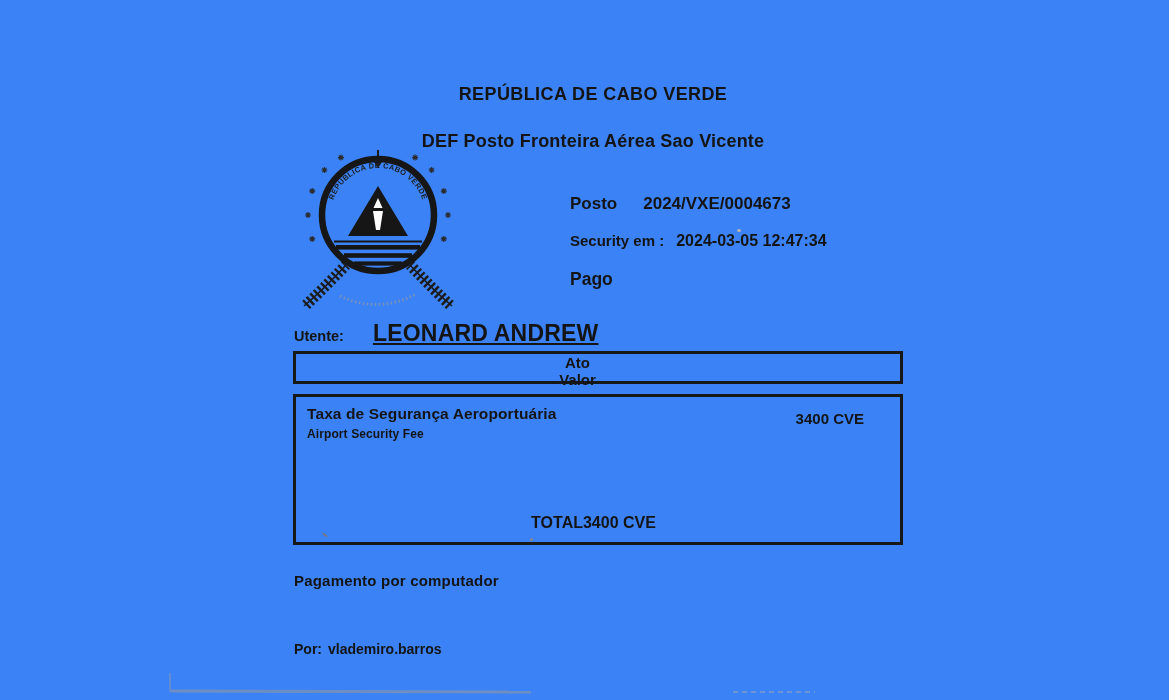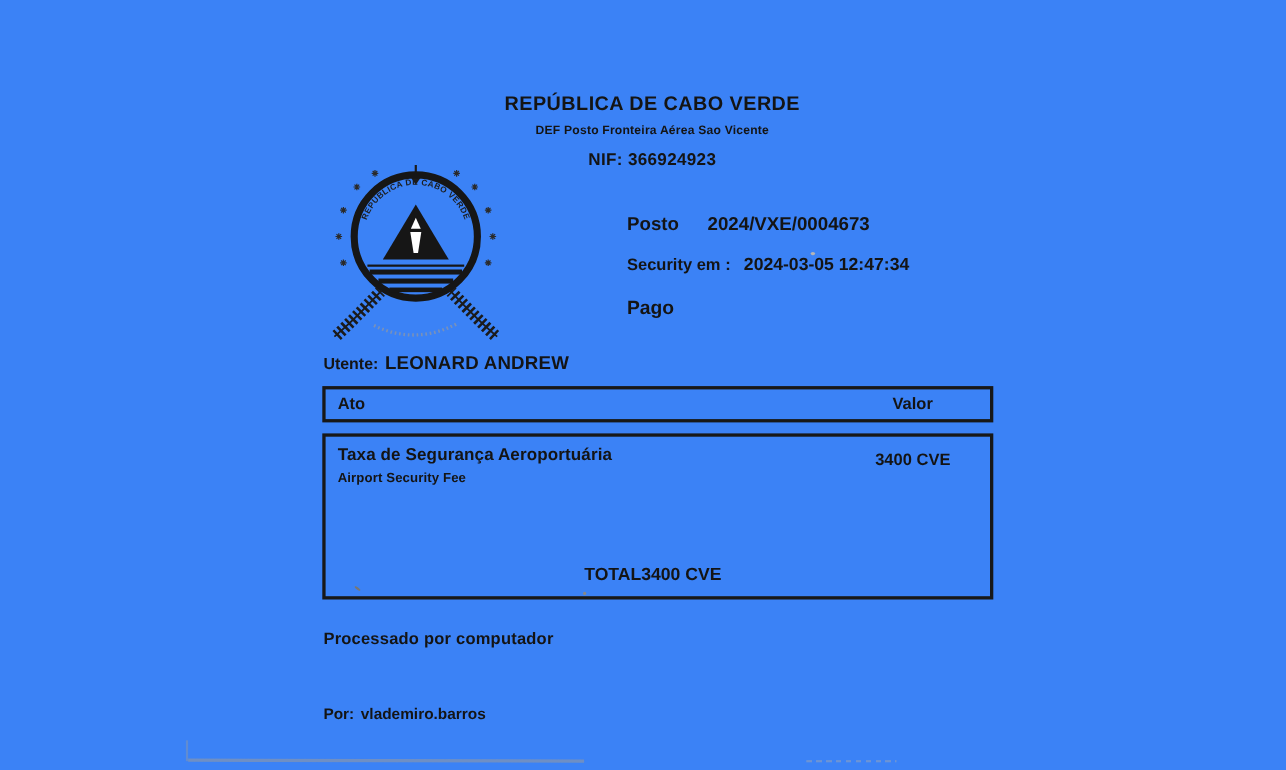--- a/index.html
+++ b/index.html
@@ -12,42 +12,43 @@
     overflow: hidden;
     font-family: "Liberation Sans", sans-serif;
     font-weight: 700;
     color: #141414;
   }
   .abs { position: absolute; }
 
   
   .hdr { left: 273px; top: 84px; width: 640px; text-align: center; }
   .hdr-country { font-size: 18px; letter-spacing: 0.4px; }
-  .hdr-office  { font-size: 11px; margin-top: 8px; letter-spacing: 0.2px; }
+  .hdr-office  { font-size: 18px; margin-top: 26px; letter-spacing: 0.2px; }
   .hdr-nif     { font-size: 15.5px; margin-top: 12px; letter-spacing: 0.3px; }
 
   
   .meta-line { left: 570px; white-space: nowrap; }
   .recibo-line { top: 194px; font-size: 17px; }
   .recibo-num { margin-left: 26px; }
   .pagamento-line { top: 232px; font-size: 15px; }
   .pagamento-dt { margin-left: 12px; font-size: 16px; }
   .pago-line { top: 269px; font-size: 17.5px; }
 
   
   .utente { left: 294px; top: 320px; font-size: 14.5px; }
-  .utente-name { font-size: 17px; margin-left: 6px; letter-spacing: 0.2px; }
+  .utente-name { font-size: 23px; margin-left: 29px; letter-spacing: 0.2px; text-decoration: underline; }
 
   
   .tbl-head {
     left: 293px; top: 351px; width: 610px; height: 33px;
     border: 3px solid #181818;
     display: flex; align-items: center; justify-content: space-between;
     padding: 0 52px 0 11px;
     font-size: 15px;
+    flex-direction: column;
   }
   .tbl-body {
     left: 293px; top: 394px; width: 610px; height: 151px;
     border: 3px solid #181818;
   }
   .tbl-row {
     position: absolute; left: 0; right: 0; top: 0;
     display: flex; justify-content: space-between;
     padding: 8px 36px 0 11px;
   }
@@ -84,21 +85,20 @@
   .speck-3 { left: 530px; top: 538px; width: 3px; height: 3px; background:#888; }
 </style>
 </head>
 <body>
 
 <div class="page">
 
   <div class="abs hdr">
     <div class="hdr-country">REPÚBLICA DE CABO VERDE</div>
     <div class="hdr-office">DEF Posto Fronteira Aérea Sao Vicente</div>
-    <div class="hdr-nif"><span>NIF:</span> <span>366924923</span></div>
   </div>
 
   <svg class="abs seal" viewBox="0 0 180 162" xmlns="http://www.w3.org/2000/svg">
     <defs>
       <path id="arcPath" d="M 44.6,52.8 A 47,47 0 0 1 135.4,52.8" fill="none"></path>
       <g id="star8">
         <path d="M-3,0H3M0,-3V3M-2.1,-2.1L2.1,2.1M-2.1,2.1L2.1,-2.1" stroke="#2a2a2a" stroke-width="1.1" fill="none"></path>
       </g>
     </defs>
 
@@ -175,21 +175,21 @@
         <div class="row-desc-en">Airport Security Fee</div>
       </div>
       <div class="row-valor">3400 CVE</div>
     </div>
     <div class="tbl-total">
       <span>TOTAL</span>
       <span>3400 CVE</span>
     </div>
   </div>
 
-  <div class="abs foot-processed">Processado por computador</div>
+  <div class="abs foot-processed">Pagamento por computador</div>
   <div class="abs foot-by">
     <span>Por:</span><span class="foot-val">vlademiro.barros</span>
   </div>
 
   <div class="abs artifact art-bottom-1"></div>
   <div class="abs art-bottom-2"></div>
   <div class="abs artifact art-vert"></div>
   <div class="speck speck-1"></div>
   <div class="speck speck-2"></div>
   <div class="speck speck-3"></div>

